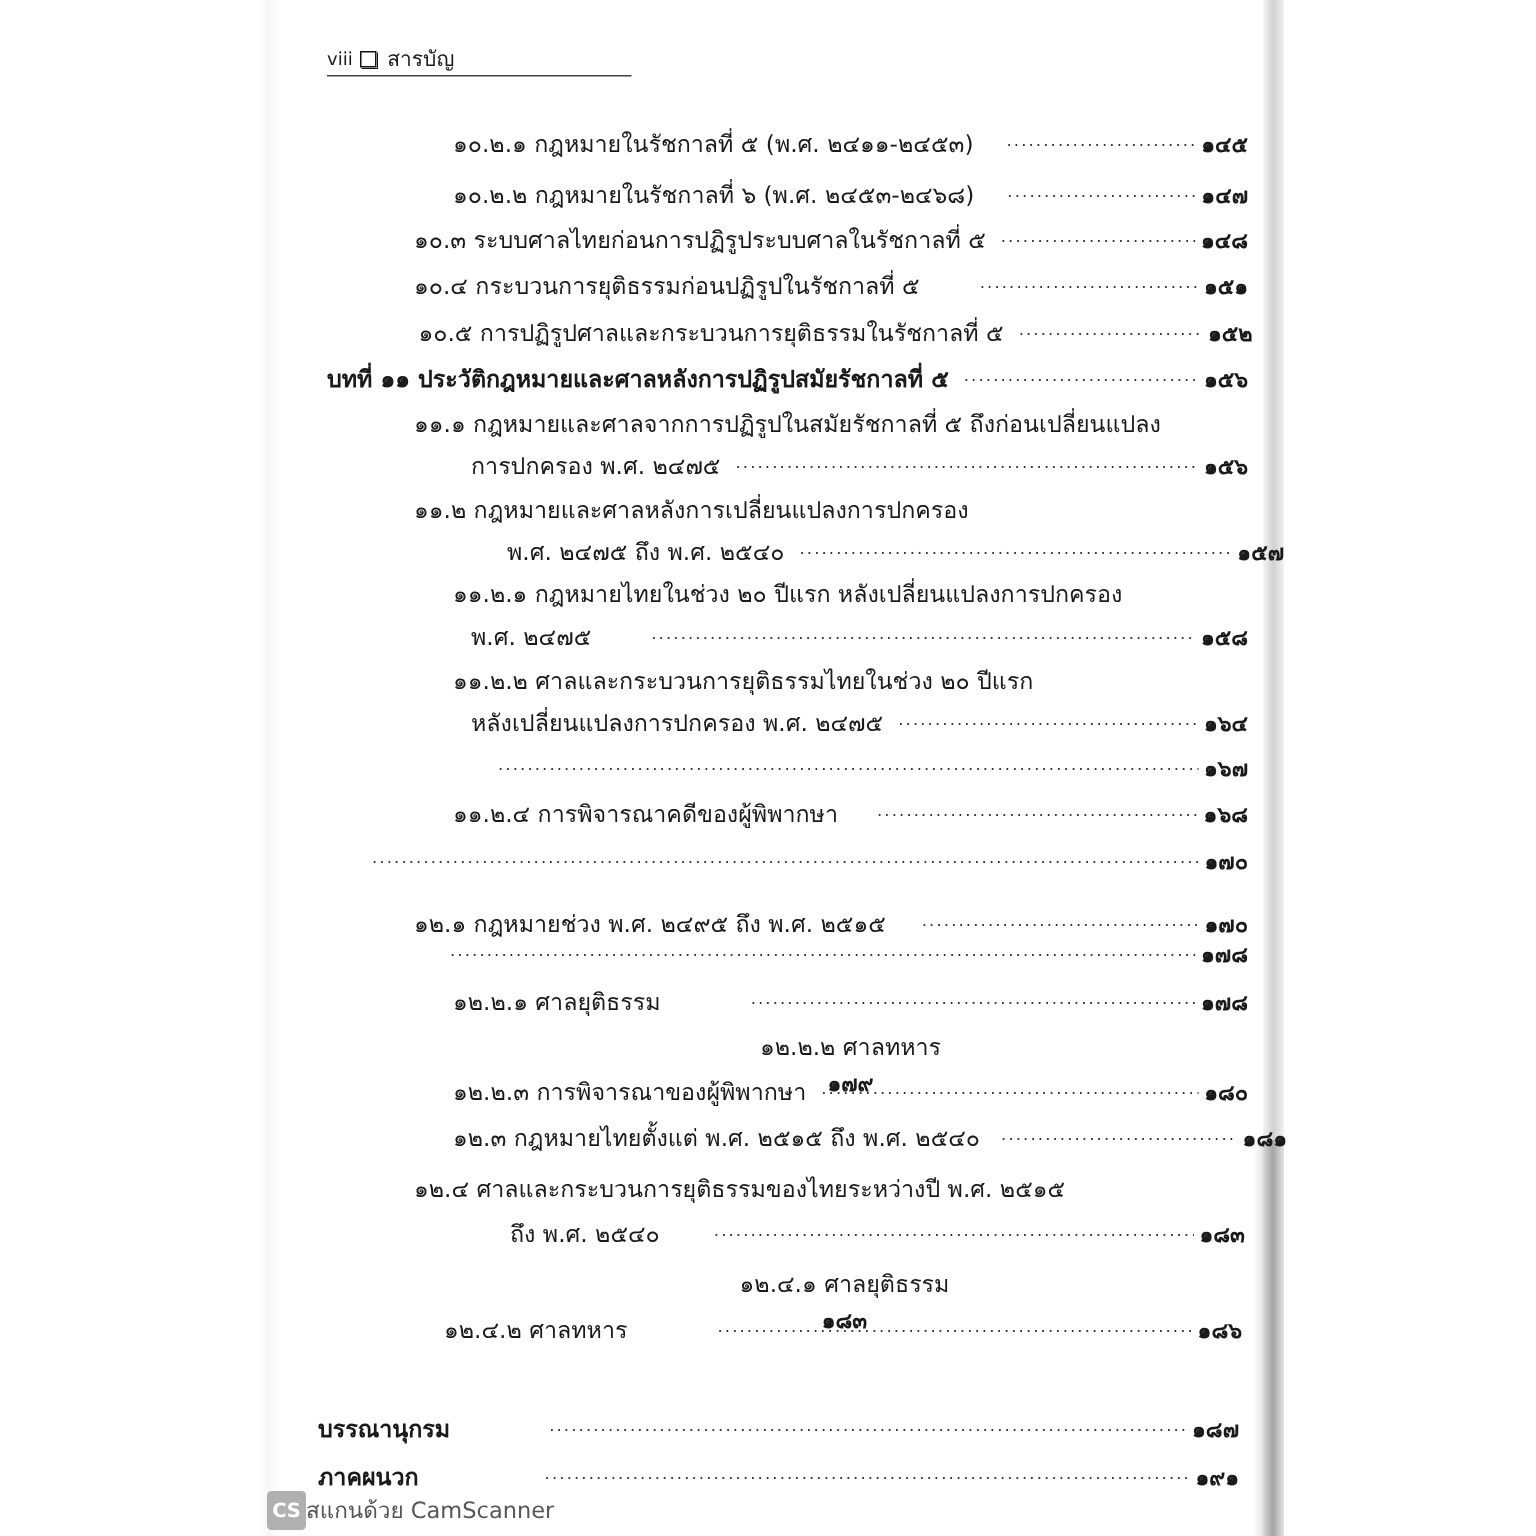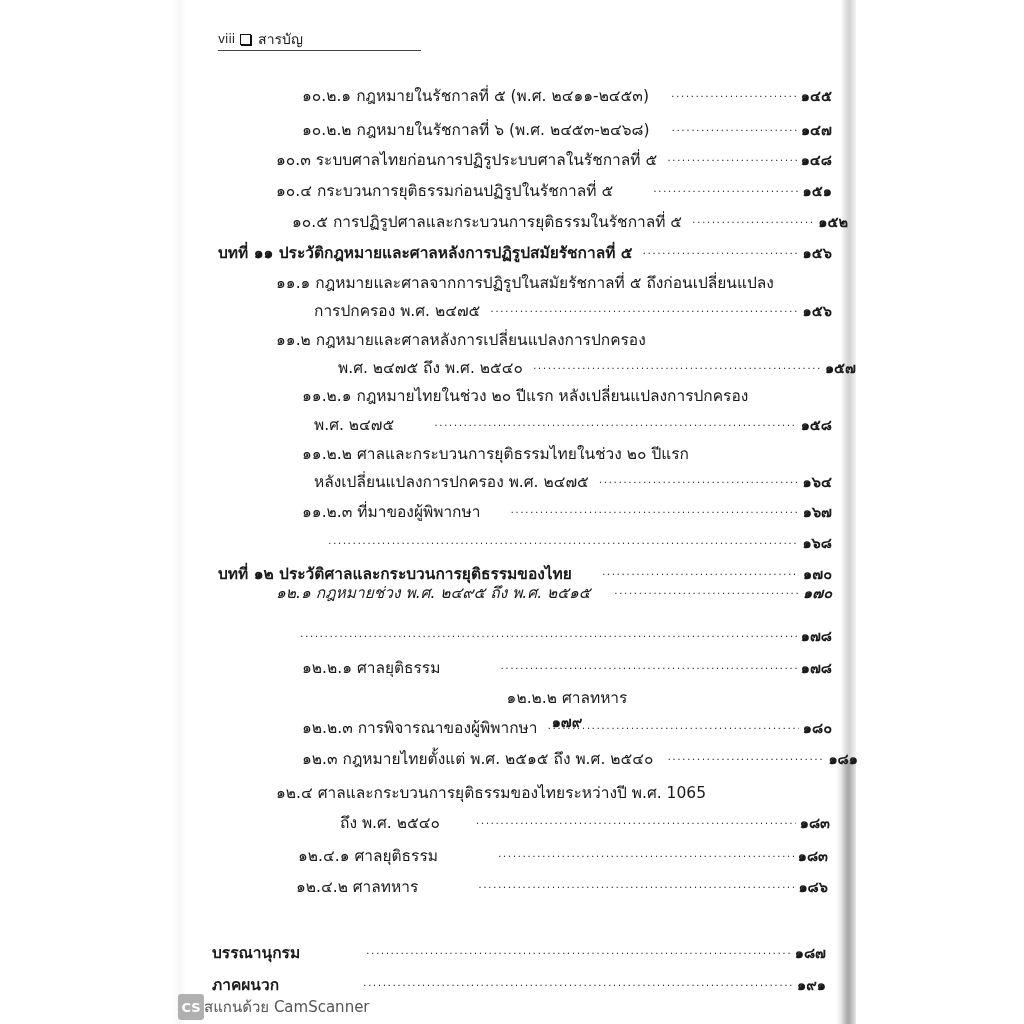--- a/index.html
+++ b/index.html
@@ -51,21 +51,21 @@
 <div class="toc-line" style="left:276px;top:147px;width:556px;">
   <span class="title">๑๐.๓ ระบบศาลไทยก่อนการปฏิรูประบบศาลในรัชกาลที่ ๕</span>
   <span class="dots"></span>
   <span class="page">๑๔๘</span>
 </div>
 <div class="toc-line" style="left:276px;top:178px;width:556px;">
   <span class="title">๑๐.๔ กระบวนการยุติธรรมก่อนปฏิรูปในรัชกาลที่ ๕</span>
   <span class="dots" style="margin-left:40px"></span>
   <span class="page">๑๕๑</span>
 </div>
-<div class="toc-line" style="left:292px;top:209px;width:556px;">
+<div class="toc-line" style="left:279px;top:209px;width:556px;">
   <span class="title">๑๐.๕ การปฏิรูปศาลและกระบวนการยุติธรรมในรัชกาลที่ ๕</span>
   <span class="dots"></span>
   <span class="page">๑๕๒</span>
 </div>
 <div class="toc-line bold" style="left:218px;top:240px;width:614px;">
   <span class="title">บทที่ ๑๑ ประวัติกฎหมายและศาลหลังการปฏิรูปสมัยรัชกาลที่ ๕</span>
   <span class="dots"></span>
   <span class="page">๑๕๖</span>
 </div>
 
@@ -99,35 +99,34 @@
 <div class="toc-line" style="left:302px;top:441px;width:530px;">
   <span class="title">๑๑.๒.๒ ศาลและกระบวนการยุติธรรมไทยในช่วง ๒๐ ปีแรก</span>
 </div>
 <div class="toc-line" style="left:314px;top:469px;width:518px;">
   <span class="title">หลังเปลี่ยนแปลงการปกครอง พ.ศ. ๒๔๗๕</span>
   <span class="dots"></span>
   <span class="page">๑๖๔</span>
 </div>
 
 <div class="toc-line" style="left:302px;top:499px;width:530px;">
-  <span class="title">๑๑.๒.๓ ที่มาของผู้พิพากษา</span>
   <span class="dots" style="margin-left:30px"></span>
   <span class="page">๑๖๗</span>
 </div>
 <div class="toc-line" style="left:302px;top:530px;width:530px;">
+  <span class="title">๑๑.๒.๔ การพิจารณาคดีของผู้พิพากษา</span>
   <span class="dots" style="margin-left:26px"></span>
   <span class="page">๑๖๘</span>
 </div>
 
 <div class="toc-line bold" style="left:218px;top:561px;width:614px;">
-  <span class="title">บทที่ ๑๒ ประวัติศาลและกระบวนการยุติธรรมของไทย</span>
   <span class="dots" style="margin-left:30px"></span>
   <span class="page">๑๗๐</span>
 </div>
-<div class="toc-line" style="left:276px;top:580px;width:556px;font-style:italic;">
+<div class="toc-line" style="left:276px;top:603px;width:556px;">
   <span class="title">๑๒.๑ กฎหมายช่วง พ.ศ. ๒๔๙๕ ถึง พ.ศ. ๒๕๑๕</span>
   <span class="dots" style="margin-left:24px"></span>
   <span class="page">๑๗๐</span>
 </div>
 <div class="toc-line" style="left:276px;top:623px;width:556px;">
   <span class="dots" style="margin-left:24px"></span>
   <span class="page">๑๗๘</span>
 </div>
 <div class="toc-line" style="left:302px;top:655px;width:530px;">
   <span class="title">๑๒.๒.๑ ศาลยุติธรรม</span>
@@ -144,29 +143,29 @@
   <span class="dots"></span>
   <span class="page">๑๘๐</span>
 </div>
 <div class="toc-line" style="left:276px;top:746px;width:556px;margin-left:26px;">
   <span class="title">๑๒.๓ กฎหมายไทยตั้งแต่ พ.ศ. ๒๕๑๕ ถึง พ.ศ. ๒๕๔๐</span>
   <span class="dots" style="margin-left:14px"></span>
   <span class="page">๑๘๑</span>
 </div>
 
 <div class="toc-line" style="left:276px;top:780px;width:556px;">
-  <span class="title">๑๒.๔ ศาลและกระบวนการยุติธรรมของไทยระหว่างปี พ.ศ. 1065</span>
+  <span class="title">๑๒.๔ ศาลและกระบวนการยุติธรรมของไทยระหว่างปี พ.ศ. ๒๕๑๕</span>
 </div>
 <div class="toc-line" style="left:340px;top:810px;width:490px;">
   <span class="title">ถึง พ.ศ. ๒๕๔๐</span>
   <span class="dots" style="margin-left:36px"></span>
   <span class="page">๑๘๓</span>
 </div>
 
-<div class="toc-line" style="left:298px;top:843px;width:530px;">
+<div class="toc-line" style="left:298px;top:843px;width:530px;flex-direction:column;">
   <span class="title">๑๒.๔.๑ ศาลยุติธรรม</span>
   <span class="dots" style="margin-left:60px"></span>
   <span class="page">๑๘๓</span>
 </div>
 <div class="toc-line" style="left:296px;top:874px;width:532px;">
   <span class="title">๑๒.๔.๒ ศาลทหาร</span>
   <span class="dots" style="margin-left:60px"></span>
   <span class="page">๑๘๖</span>
 </div>
 

